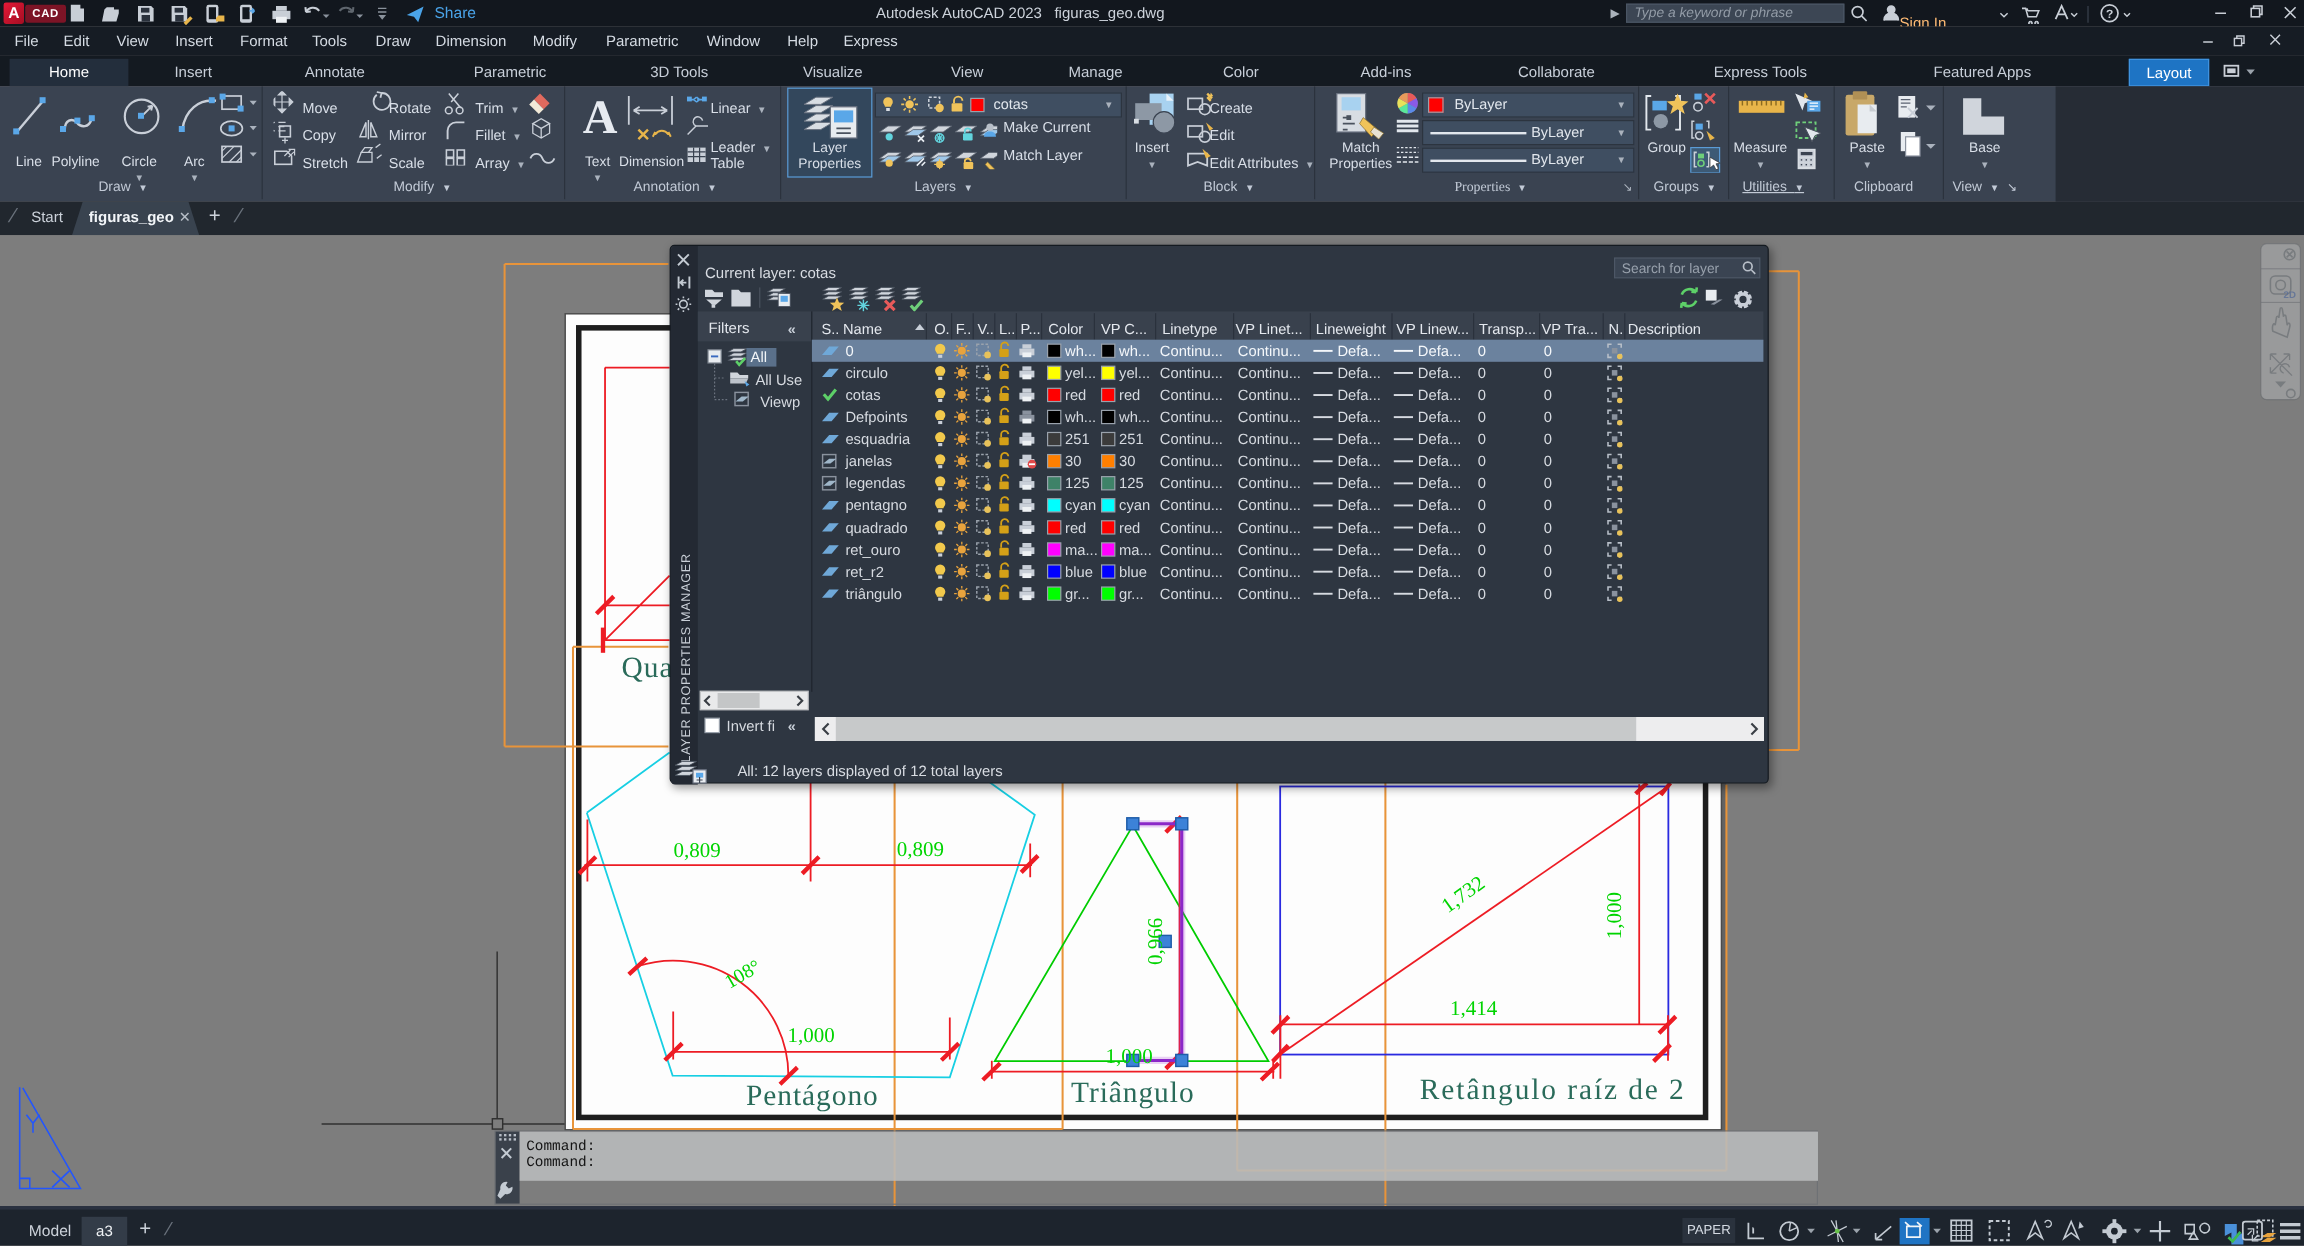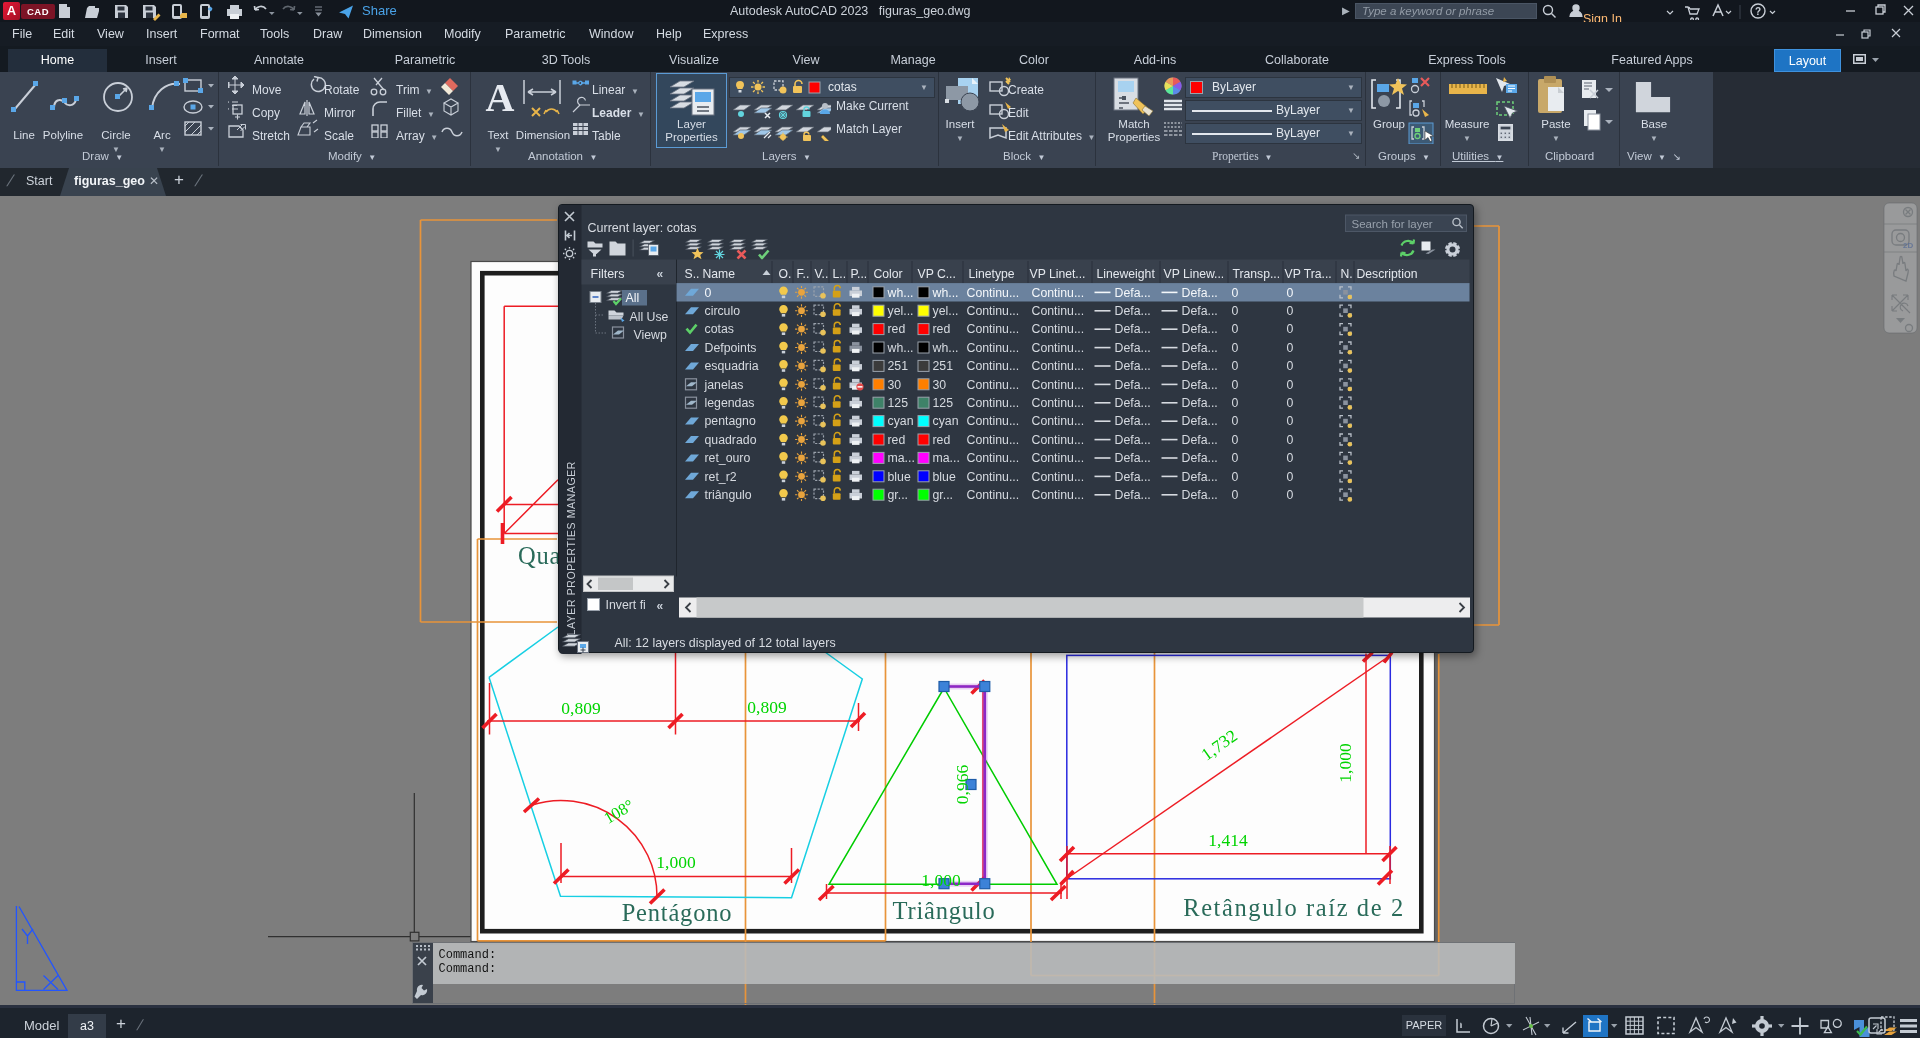--- a/index.html
+++ b/index.html
@@ -233,21 +233,21 @@
   <g fill="none" stroke="#c9cfd8" stroke-width="1.3">
    <path d="M1 7 h5 m8 0 h-5 M6 7 l2.5 -2 m-2.5 2 l2.5 2 m2.5 -2 l-2.5 -2 m2.5 2 l-2.5 2" stroke="#5aa7e8"></path>
    <rect x="0.5" y="4.5" width="4" height="4" fill="#5aa7e8" stroke="none"></rect>
         <rect x="13" y="4.5" width="4" height="4" fill="#5aa7e8" stroke="none"></rect>
    <path d="M1 36 l7 -7 m0 0 a4 4 0 1 1 5.5 -4.5 m-5.5 4.5 h10" stroke-width="1.2"></path>
    <rect x="1" y="47" width="15" height="12" fill="#c9cfd8" stroke="none"></rect>
         <path d="M1 50.5 h15 M1 54.5 h15 M6 47 v12 M11 47 v12" stroke="#3a4351" stroke-width="1"></path>
   </g>
  </svg>
  <div class="smalltext" style="left:592px;top:11px;">Linear <span style="font-size:8px;color:#aab2bd;">&nbsp;▼</span></div>
- <div class="smalltext" style="left:592px;top:34px;font-weight:bold;">Leader <span style="font-size:8px;color:#aab2bd;">&nbsp;▼</span></div>
+ <div class="smalltext" style="left:592px;top:44px;">Leader <span style="font-size:8px;color:#aab2bd;">&nbsp;▼</span></div>
  <div class="smalltext" style="left:592px;top:57px;">Table</div>
  <div class="abs plabel" style="left:528px;top:78px;">Annotation &nbsp;<span style="font-size:8px;">▼</span></div>
 
  <div class="abs" style="left:656px;top:1px;width:71px;height:75px;background:#33475c;border:1px solid #5b9bd5;"></div>
  <svg class="abs" style="left:666px;top:5px;" width="52" height="40" viewBox="0 0 52 40">
   <g fill="#d8dde3" stroke="#6a7280" stroke-width="0.8">
    <path d="M4 10 l10 -6 14 0 -10 6 z"></path>
         <path d="M4 17 l10 -6 14 0 -10 6 z"></path>
         <path d="M4 24 l10 -6 14 0 -10 6 z"></path>
         <path d="M4 31 l10 -6 14 0 -10 6 z"></path>

